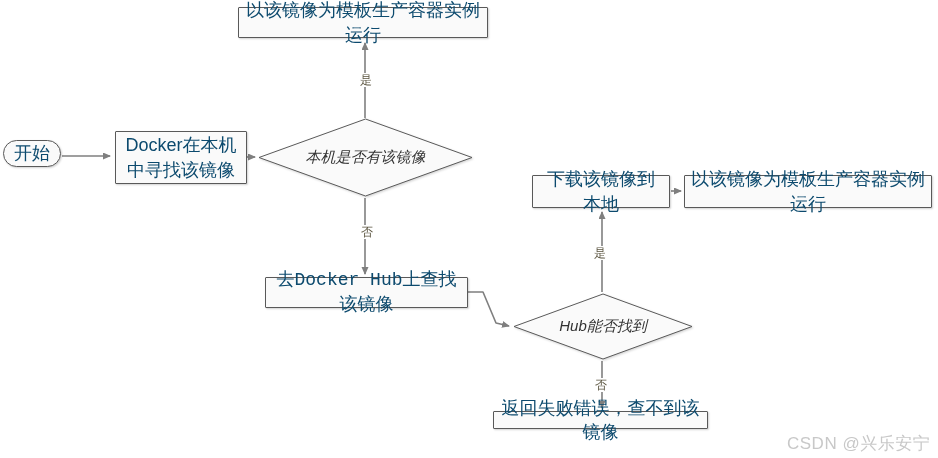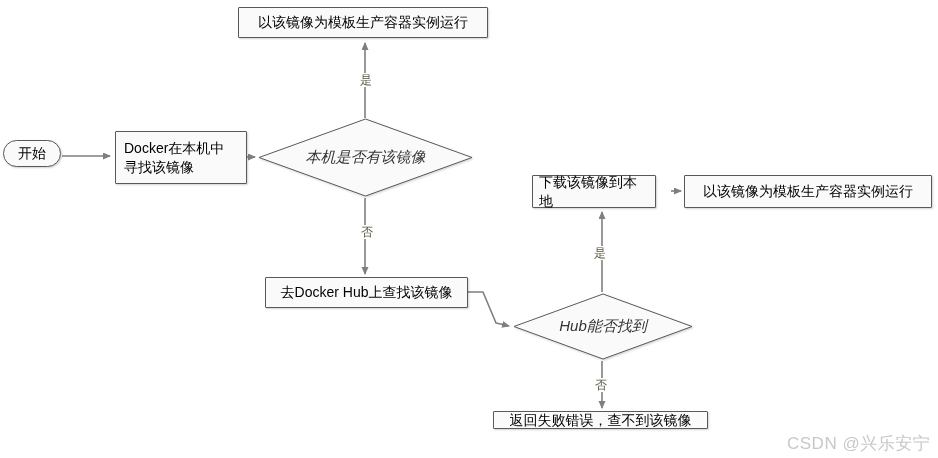--- a/index.html
+++ b/index.html
@@ -21,26 +21,26 @@
     stroke: #7f7f7f;
     stroke-width: 1.6;
     fill: none;
     stroke-linejoin: round;
   }
   .node {
     position: absolute;
     box-sizing: border-box;
     background: #fafafa;
     border: 1px solid #595959;
-    color: #000000;
-    font-size: 14px;
+    color: #0c4a6e;
+    font-size: 18px;
     display: flex;
     align-items: center;
     justify-content: center;
-    text-align: left;
+    text-align: center;
     line-height: 1.35;
     box-shadow: 1px 1px 2px rgba(0,0,0,0.18);
   }
   .node.stadium { border-radius: 17px; }
   .node.rect { border-radius: 1px; }
   .node .lbl { display: block; padding: 0 6px; }
   .node.wrap2 .lbl { padding: 0 8px; }
   .diamond {
     position: absolute;
     display: flex;
@@ -117,32 +117,32 @@
     <span class="lbl">以该镜像为模板生产容器实例运行</span>
   </div>
 
   <div class="diamond" style="left:258px; top:118px; width:215px; height:79px;">
     <svg viewBox="0 0 215 79" preserveAspectRatio="none">
       <polygon points="1,39.5 107.5,1 214,39.5 107.5,78"></polygon>
     </svg>
     <span class="dlabel">本机是否有该镜像</span>
   </div>
 
-  <div class="node rect" style="left:265px; top:277px; width:203px; height:31px;">
+  <div class="node rect" style="left:265px; top:277px; width:203px; height:31px;font-family:Liberation Mono, monospace;">
     <span class="lbl">去Docker Hub上查找该镜像</span>
   </div>
 
   <div class="diamond" style="left:513px; top:293px; width:180px; height:67px;">
     <svg viewBox="0 0 180 67" preserveAspectRatio="none">
       <polygon points="1,33.5 90,1 179,33.5 90,66"></polygon>
     </svg>
     <span class="dlabel">Hub能否找到</span>
   </div>
 
-  <div class="node rect" style="left:532px; top:175px; width:124px; height:33px;">
+  <div class="node rect" style="left:532px; top:175px; width:138px; height:33px;">
     <span class="lbl">下载该镜像到本地</span>
   </div>
 
   <div class="node rect" style="left:684px; top:175px; width:248px; height:33px;">
     <span class="lbl">以该镜像为模板生产容器实例运行</span>
   </div>
 
   <div class="node rect" style="left:493px; top:411px; width:215px; height:18px;">
     <span class="lbl">返回失败错误，查不到该镜像</span>
   </div>

